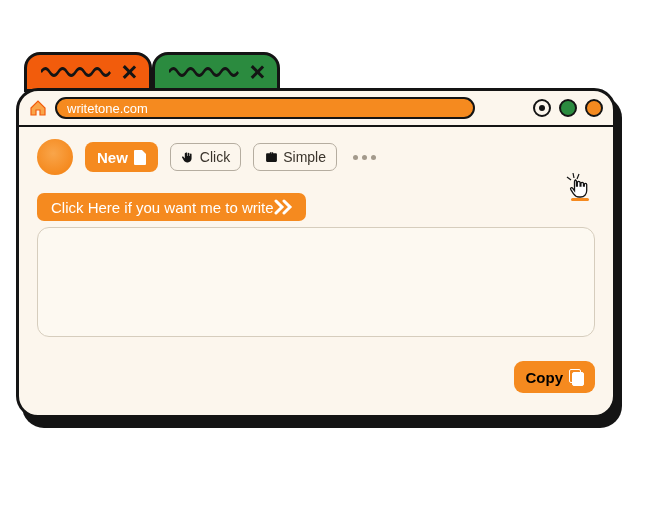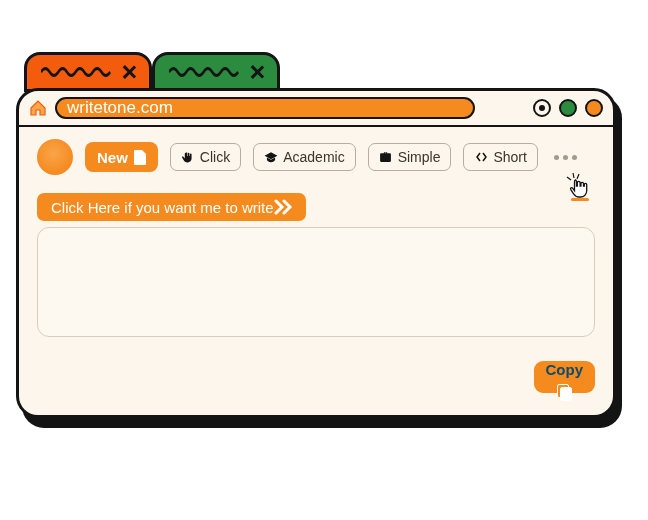--- a/index.html
+++ b/index.html
@@ -75,21 +75,21 @@
   .urlbar {
     flex: 0 0 420px;
     height: 22px;
     background: #f58a1f;
     border: 2px solid #141414;
     border-radius: 12px;
     display: flex;
     align-items: center;
     padding: 0 10px;
     color: #fff;
-    font-size: 17px;
+    font-size: 13px;
     font-weight: 500;
   }
   .chrome-spacer { flex: 1; }
   .dotbtn {
     width: 18px; height: 18px;
     border: 2px solid #141414;
     border-radius: 50%;
     display: flex; align-items: center; justify-content: center;
   }
   .dotbtn.yellow::after { content:""; width:6px; height:6px; border-radius:50%; background:#141414; }
@@ -168,23 +168,22 @@
   
   .copybtn {
     position: absolute;
     right: 18px;
     bottom: 22px;
     height: 32px;
     background: #f58a1f;
     border-radius: 9px;
     display:flex; align-items:center; gap:6px;
     padding: 0 12px;
-    color:#0c4a6e; font-size:15px; font-weight:600;
+    color:#000000; font-size:15px; font-weight:600;
     cursor:pointer;
-    flex-direction:column;
   }
   .copy-icon { position:relative; width:14px; height:16px; }
   .copy-icon::before, .copy-icon::after {
     content:""; position:absolute; width:10px; height:12px;
     border:1.5px solid #fff; border-radius:2px;
   }
   .copy-icon::before { left:0; top:0; background:#f58a1f; }
   .copy-icon::after  { left:3px; top:3px; background:#fff; }
 
   
@@ -242,47 +241,30 @@
 
       <div class="chip">
         <span class="ci">
           <svg width="13" height="13" viewBox="0 0 24 24">
               <path fill="#141414" d="M10 2c.8 0 1.5.7 1.5 1.5V9h1V4.5a1.5 1.5 0 013 0V9h1V6a1.5 1.5 0 013 0v8c0 4-3 7-7 7h-1c-3 0-5-1.5-6.5-4L2 12c-.6-1 .2-2 1.2-2 .5 0 1 .3 1.3.7L7 14V4.5C7 3.7 7.7 3 8.5 3S10 3.7 10 4.5z"></path>
             </svg>
         </span>
         <span>Click</span>
       </div>
 
-      <div class="chip">
-        <span class="ci">
-          <svg width="15" height="13" viewBox="0 0 24 20">
-              <path fill="#141414" d="M12 1 L23 7 L12 13 L1 7 Z"></path>
-              <path fill="#141414" d="M5 10v4c0 2 3 4 7 4s7-2 7-4v-4l-7 4-7-4z"></path>
-            </svg>
-        </span>
-        <span>Academic</span>
-      </div>
 
       <div class="chip">
         <span class="ci">
           <svg width="13" height="12" viewBox="0 0 24 22">
               <path fill="#141414" d="M9 4V2h6v2h5c1 0 2 1 2 2v12c0 1-1 2-2 2H4c-1 0-2-1-2-2V6c0-1 1-2 2-2h5zm2 0h2V3h-2v1z"></path>
             </svg>
         </span>
         <span>Simple</span>
       </div>
 
-      <div class="chip">
-        <span class="ci">
-          <svg width="13" height="12" viewBox="0 0 24 24">
-              <path fill="none" stroke="#141414" stroke-width="3" d="M9 4 L3 12 L9 20 M15 4 L21 12 L15 20"></path>
-            </svg>
-        </span>
-        <span>Short</span>
-      </div>
 
       <div class="more">
         <span></span>
           <span></span>
           <span></span>
       </div>
     </div>
 
     <div class="promptpill">
       <span>Click Here if you want me to write</span>

